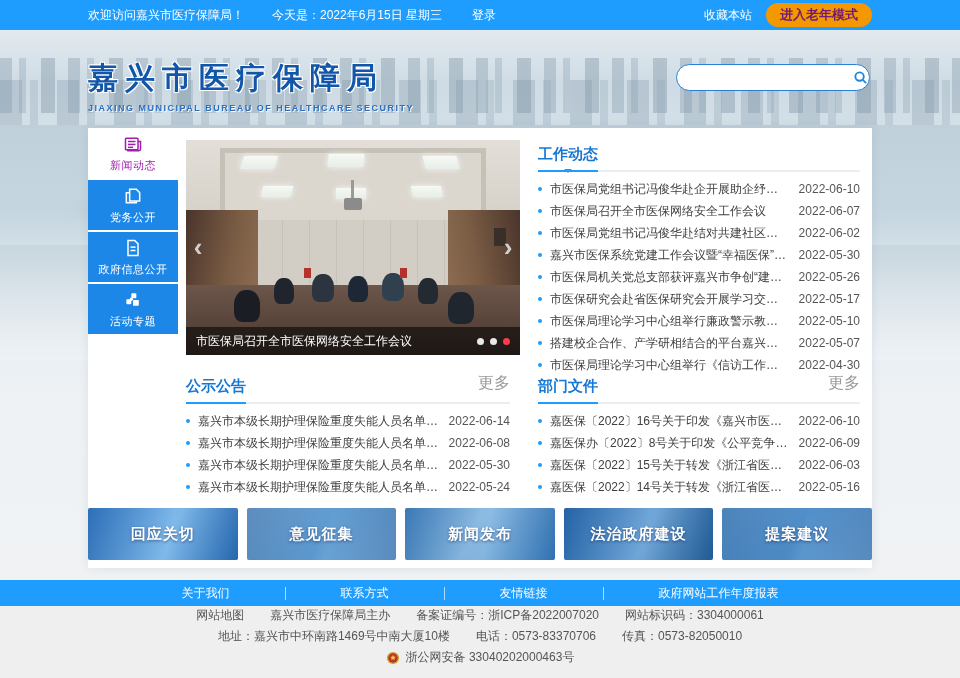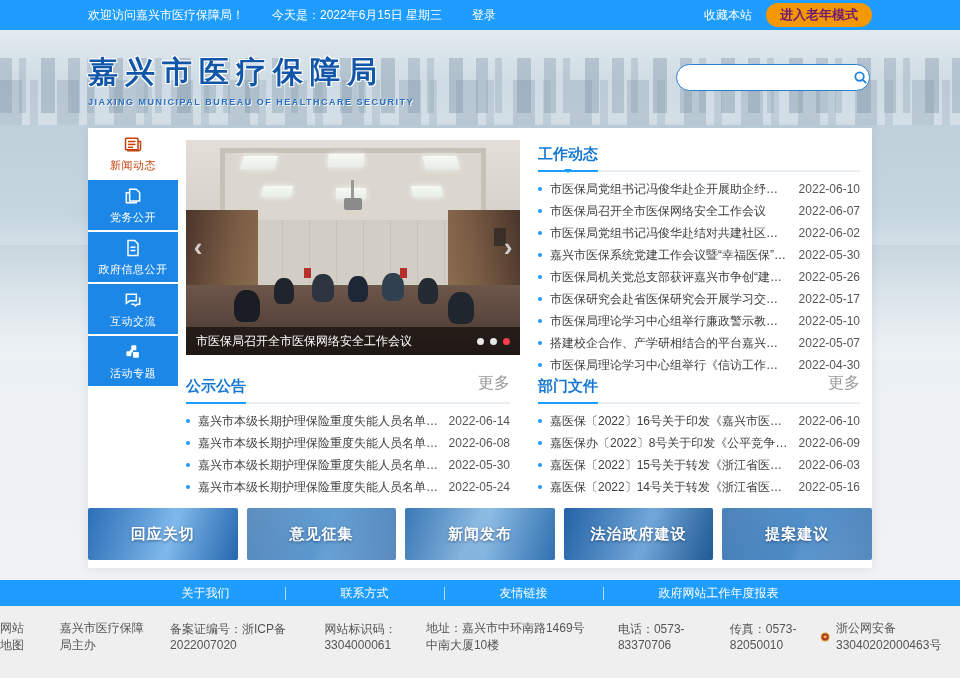--- a/index.html
+++ b/index.html
@@ -30,37 +30,37 @@
   .tb-today { margin-right:30px; }
   .tb-login { cursor:pointer; }
   .tb-right { margin-left:auto; display:flex; align-items:center; gap:14px; }
   .tb-fav { cursor:pointer; }
   .tb-elder { background:#f39800; color:#701a75; font-weight:bold; font-size:13px; padding:3px 14px; border-radius:12px; cursor:pointer; }
 
   
   .header { position:absolute; top:30px; left:0; width:960px; height:98px; z-index:2; }
   .logo { position:absolute; left:88px; top:22px; }
   .logo-cn { font-size:30px; font-weight:bold; color:#1156a8; letter-spacing:7px;
-             text-shadow:1px 1px 0 #fff, -1px -1px 0 #fff, 1px -1px 0 #fff, -1px 1px 0 #fff; }
+             text-shadow:1px 1px 0 #fff, -1px -1px 0 #fff, 1px -1px 0 #fff, -1px 1px 0 #fff;margin-top:6px; }
   .logo-en { font-size:9px; color:#2a6fc0; letter-spacing:1.5px; margin-top:4px; font-weight:bold;
              text-shadow:1px 1px 0 rgba(255,255,255,.9); }
   .search { position:absolute; left:676px; top:34px; width:194px; height:27px; background:#fff;
             border:1px solid #2a7fd4; border-radius:14px; display:flex; align-items:center; }
   .search input { flex:1; border:none; outline:none; background:transparent; font-size:12px; padding:0 6px 0 14px; color:#333; }
   .search .sicon { width:26px; display:flex; align-items:center; justify-content:center; cursor:pointer; }
 
   
   .main-card { position:absolute; top:128px; left:88px; width:784px; height:440px; background:#fff; z-index:2;
                box-shadow:0 0 10px rgba(60,90,120,.10); }
 
   
   .side { position:absolute; left:0; top:0; width:90px; }
   .side-item { width:90px; height:50px; margin-bottom:2px; background:#1d87e8; color:#fff; cursor:pointer;
                display:flex; flex-direction:column; align-items:center; justify-content:center; gap:4px; }
-  .side-item.active { background:#fff; color:#c2410c; }
+  .side-item.active { background:#fff; color:#a21caf; }
   .side-item .slabel { font-size:11px; letter-spacing:.5px; white-space:nowrap; }
   .side-item svg { width:20px; height:20px; }
 
   
   .carousel { position:absolute; left:98px; top:12px; width:334px; height:215px; overflow:hidden; background:#cfcbc3; }
   .c-ceiling { position:absolute; top:0; left:0; right:0; height:96px; background:linear-gradient(#e3dfd8, #d2cec6); }
   .c-recess { position:absolute; top:8px; left:34px; right:34px; height:78px; border:5px solid #c6c1b7; background:#dbd7cf; }
   .c-light { position:absolute; background:linear-gradient(#f6f9f4,#e7ede8); box-shadow:0 0 6px rgba(255,255,255,.8); }
   .c-proj { position:absolute; top:58px; left:158px; width:18px; height:12px; background:#8b8b8b; border-radius:2px; }
   .c-proj:before { content:""; position:absolute; top:-18px; left:7px; width:3px; height:18px; background:#9a9a98; }
@@ -113,21 +113,21 @@
   .b5 { background:linear-gradient(115deg,#68a2d6,#3a80c2 50%,#74a9da); }
 
   
   .fnav { position:absolute; top:580px; left:0; width:960px; height:26px; background:#1e9dff; z-index:4;
           display:flex; align-items:center; justify-content:center; color:#fff; font-size:12px; }
   .fnav .fitem { padding:0 55px; cursor:pointer; white-space:nowrap; }
   .fnav .fsep { width:1px; height:13px; background:rgba(255,255,255,.65); }
 
   
   .footer { position:absolute; top:606px; left:0; width:960px; height:61px; background:#efefef; z-index:4;
-            display:flex; flex-direction:row; align-items:center; justify-content:center; gap:4px;
+            display:flex; flex-direction:column; align-items:center; justify-content:center; gap:4px;
             font-size:12px; color:#555; }
   .fline { display:flex; align-items:center; gap:26px; }
   .fline3 { display:flex; align-items:center; gap:6px; }
 </style>
 </head>
 <body>
 
 <div class="page">
 
   <div class="bg-photo">
@@ -187,27 +187,20 @@
         </svg>
         <span class="slabel">党务公开</span>
       </div>
       <div class="side-item">
         <svg viewBox="0 0 24 24" fill="none" stroke="currentColor" stroke-width="1.8">
           <path d="M6 3h8l4 4v14H6z"></path>
             <line x1="9" y1="11" x2="15" y2="11"></line>
             <line x1="9" y1="15" x2="15" y2="15"></line>
         </svg>
         <span class="slabel">政府信息公开</span>
-      </div>
-      <div class="side-item">
-        <svg viewBox="0 0 24 24" fill="none" stroke="currentColor" stroke-width="1.8">
-          <path d="M4 5h12v8H8l-4 3z"></path>
-            <path d="M20 9v8h-3l-2 2-2-2h-3"></path>
-        </svg>
-        <span class="slabel">互动交流</span>
       </div>
       <div class="side-item">
         <svg viewBox="0 0 24 24" fill="currentColor">
           <rect x="10" y="4" width="6" height="6" rx="1"></rect>
             <rect x="4" y="11" width="6" height="6" rx="1"></rect>
           <rect x="12" y="12" width="7" height="7" rx="1"></rect>
             <circle cx="10" cy="11" r="2"></circle>
         </svg>
         <span class="slabel">活动专题</span>
       </div>

